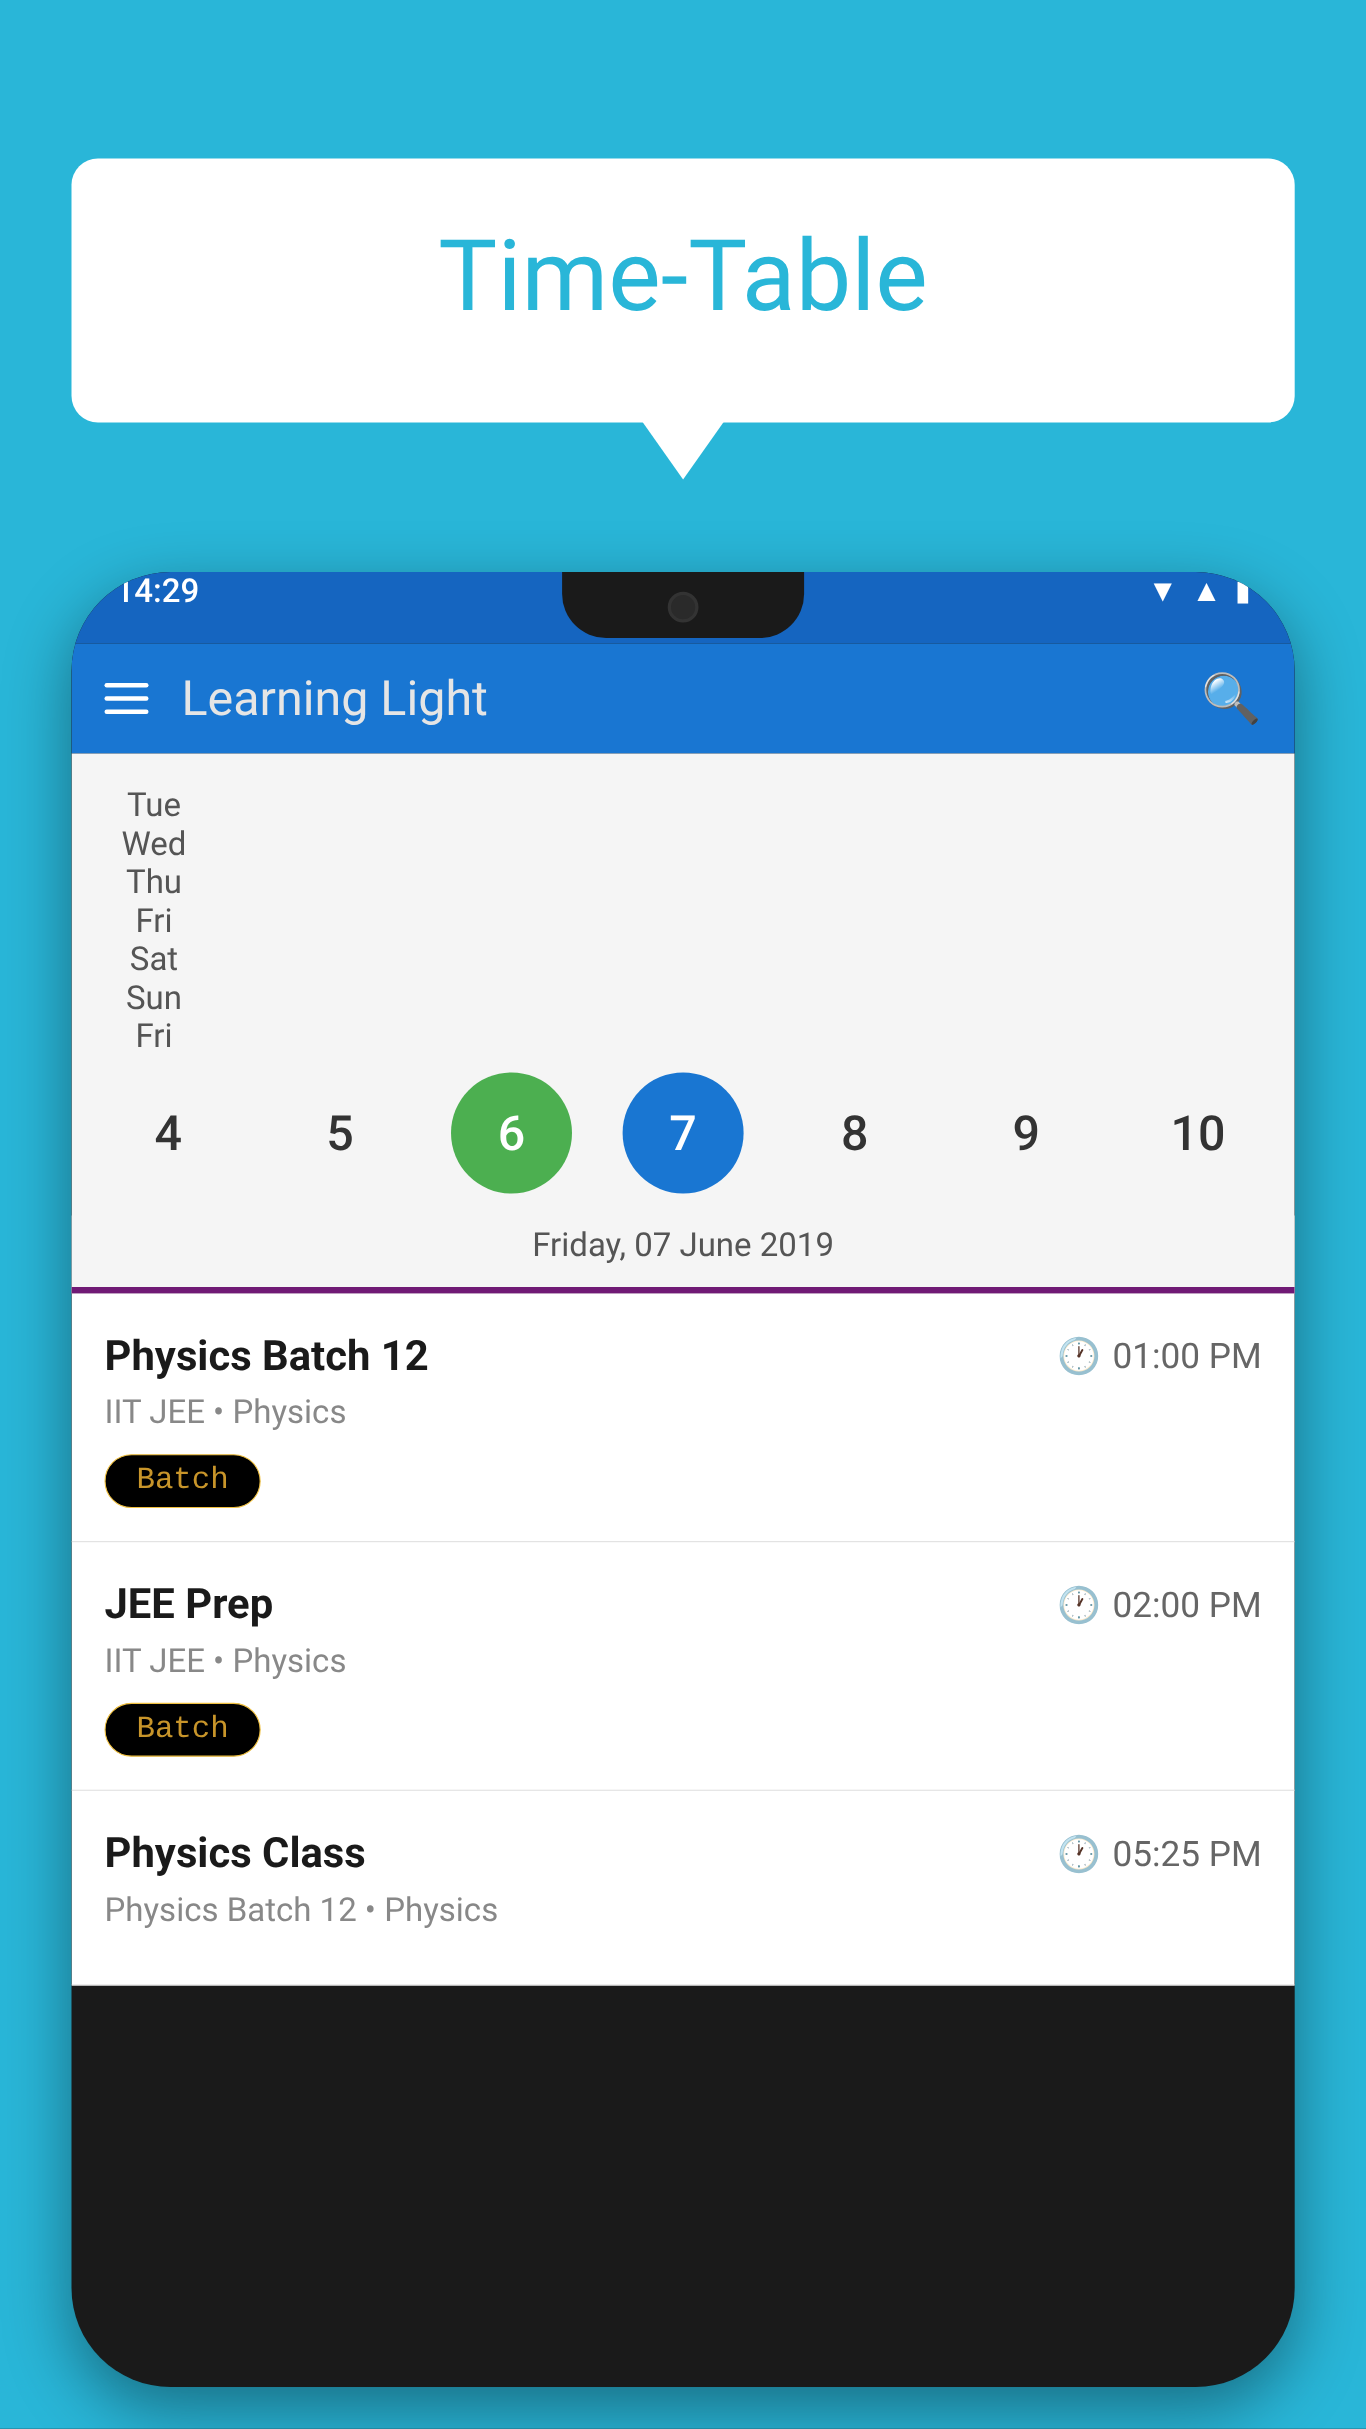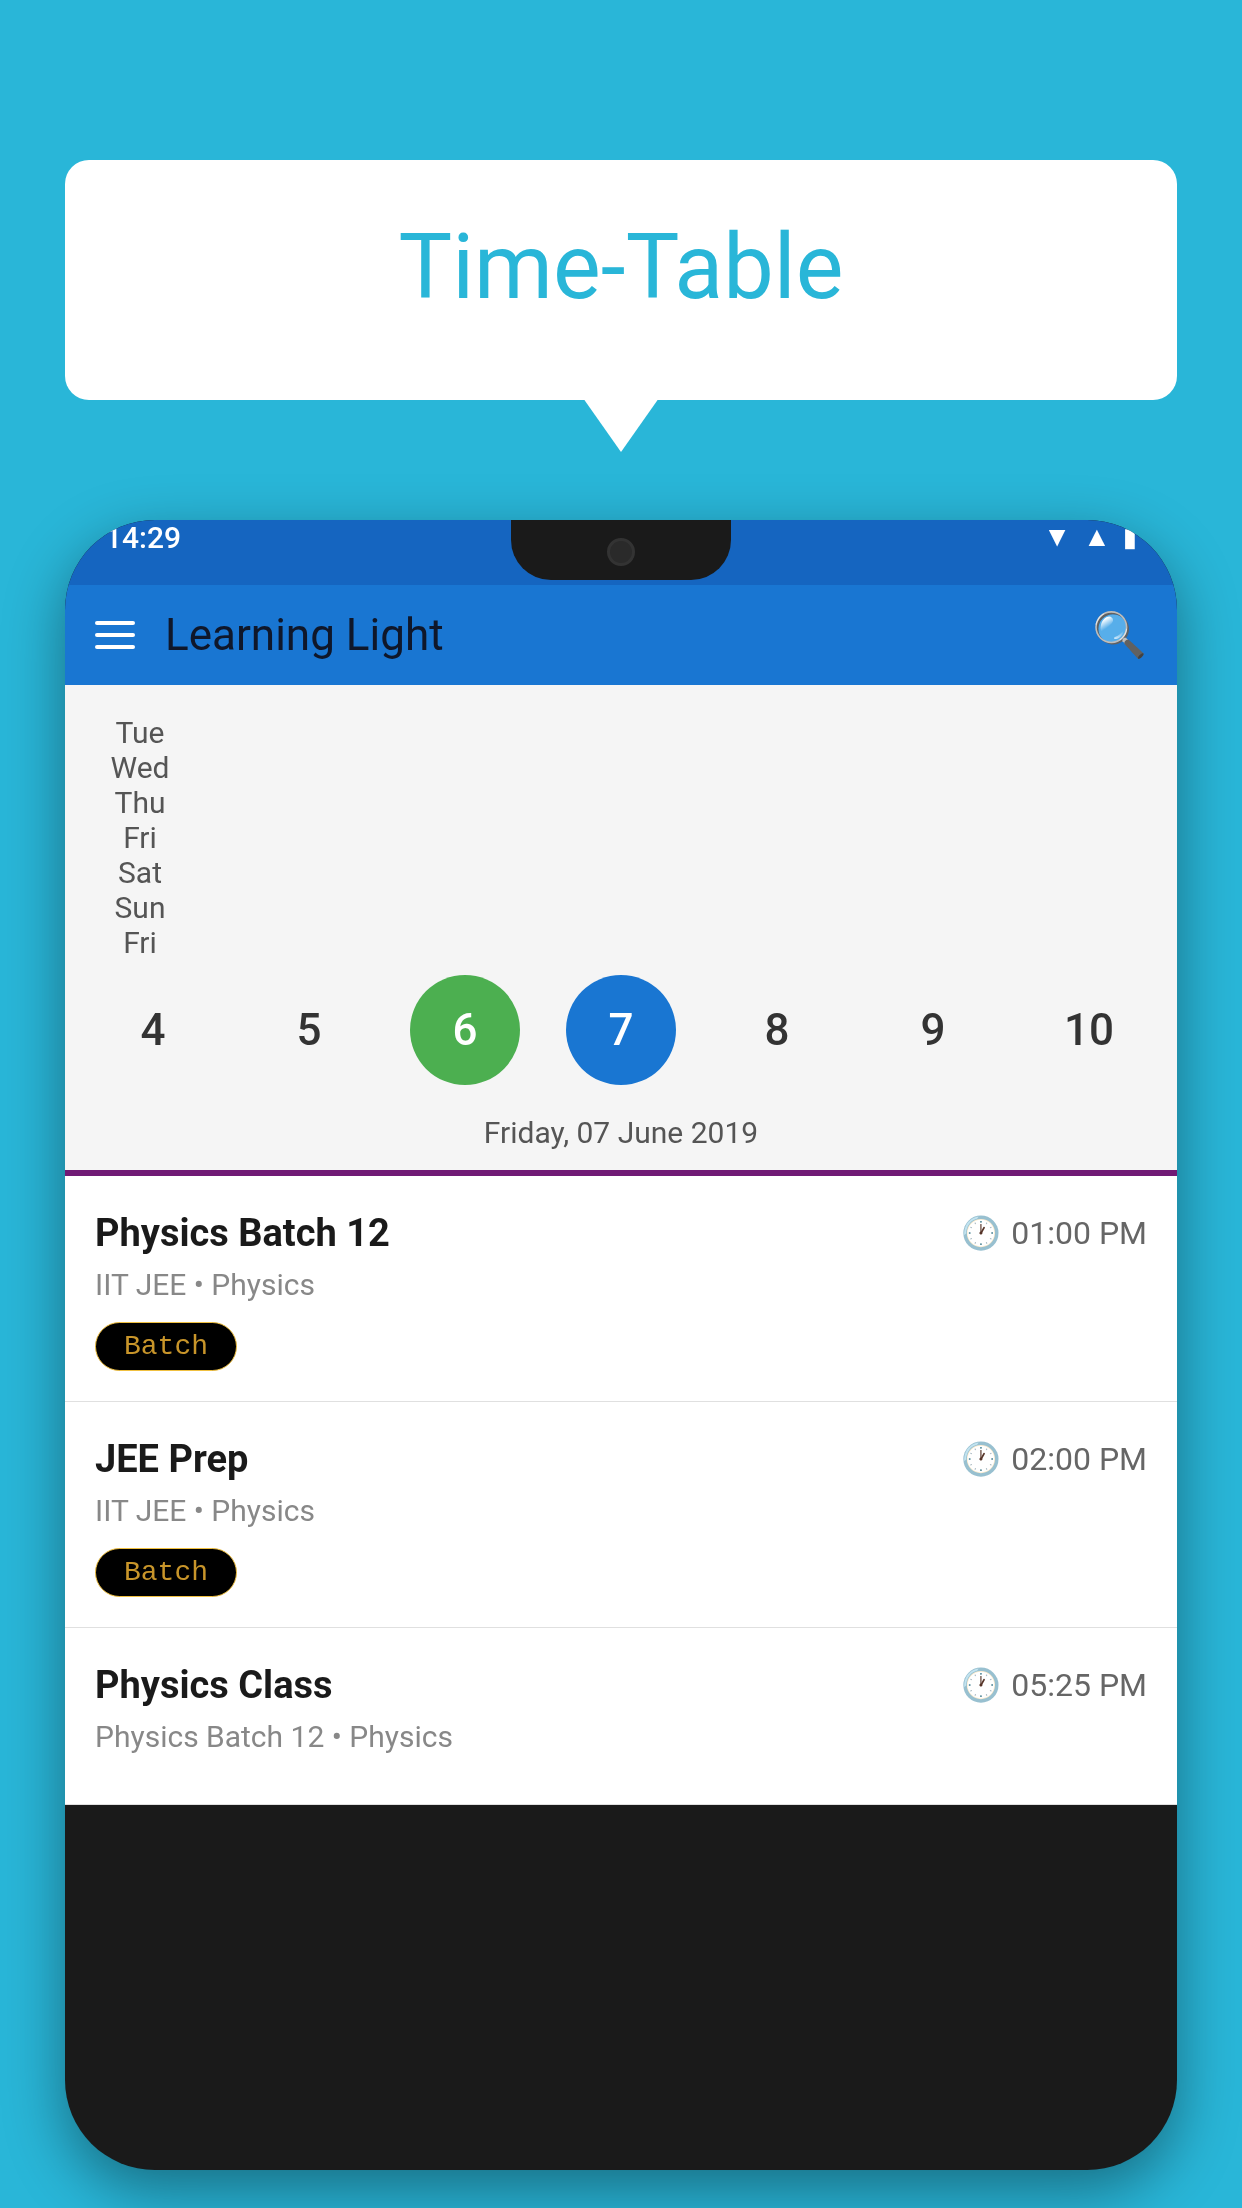--- a/index.html
+++ b/index.html
@@ -10,21 +10,21 @@
       height: 2208px;
       background-color: #29B6D8;
       font-family: 'Roboto', Arial, sans-serif;
       overflow: hidden;
       position: relative;
     }
 
     
     .speech-bubble-container {
       position: absolute;
-      top: 160px;
+      top: 144px;
       left: 65px;
       right: 65px;
     }
 
     .speech-bubble {
       background: white;
       border-radius: 24px;
       padding: 55px 60px 60px;
       text-align: center;
       position: relative;
@@ -145,21 +145,21 @@
 
     .hamburger-icon span {
       display: block;
       width: 40px;
       height: 4px;
       background: white;
       border-radius: 2px;
     }
 
     .app-title {
-      color: #0f172a;
+      color: #e5e5e5;
       font-size: 44px;
       font-weight: 400;
       flex: 1;
       margin-left: 30px;
     }
 
     .search-icon {
       color: white;
       font-size: 44px;
       cursor: pointer;

